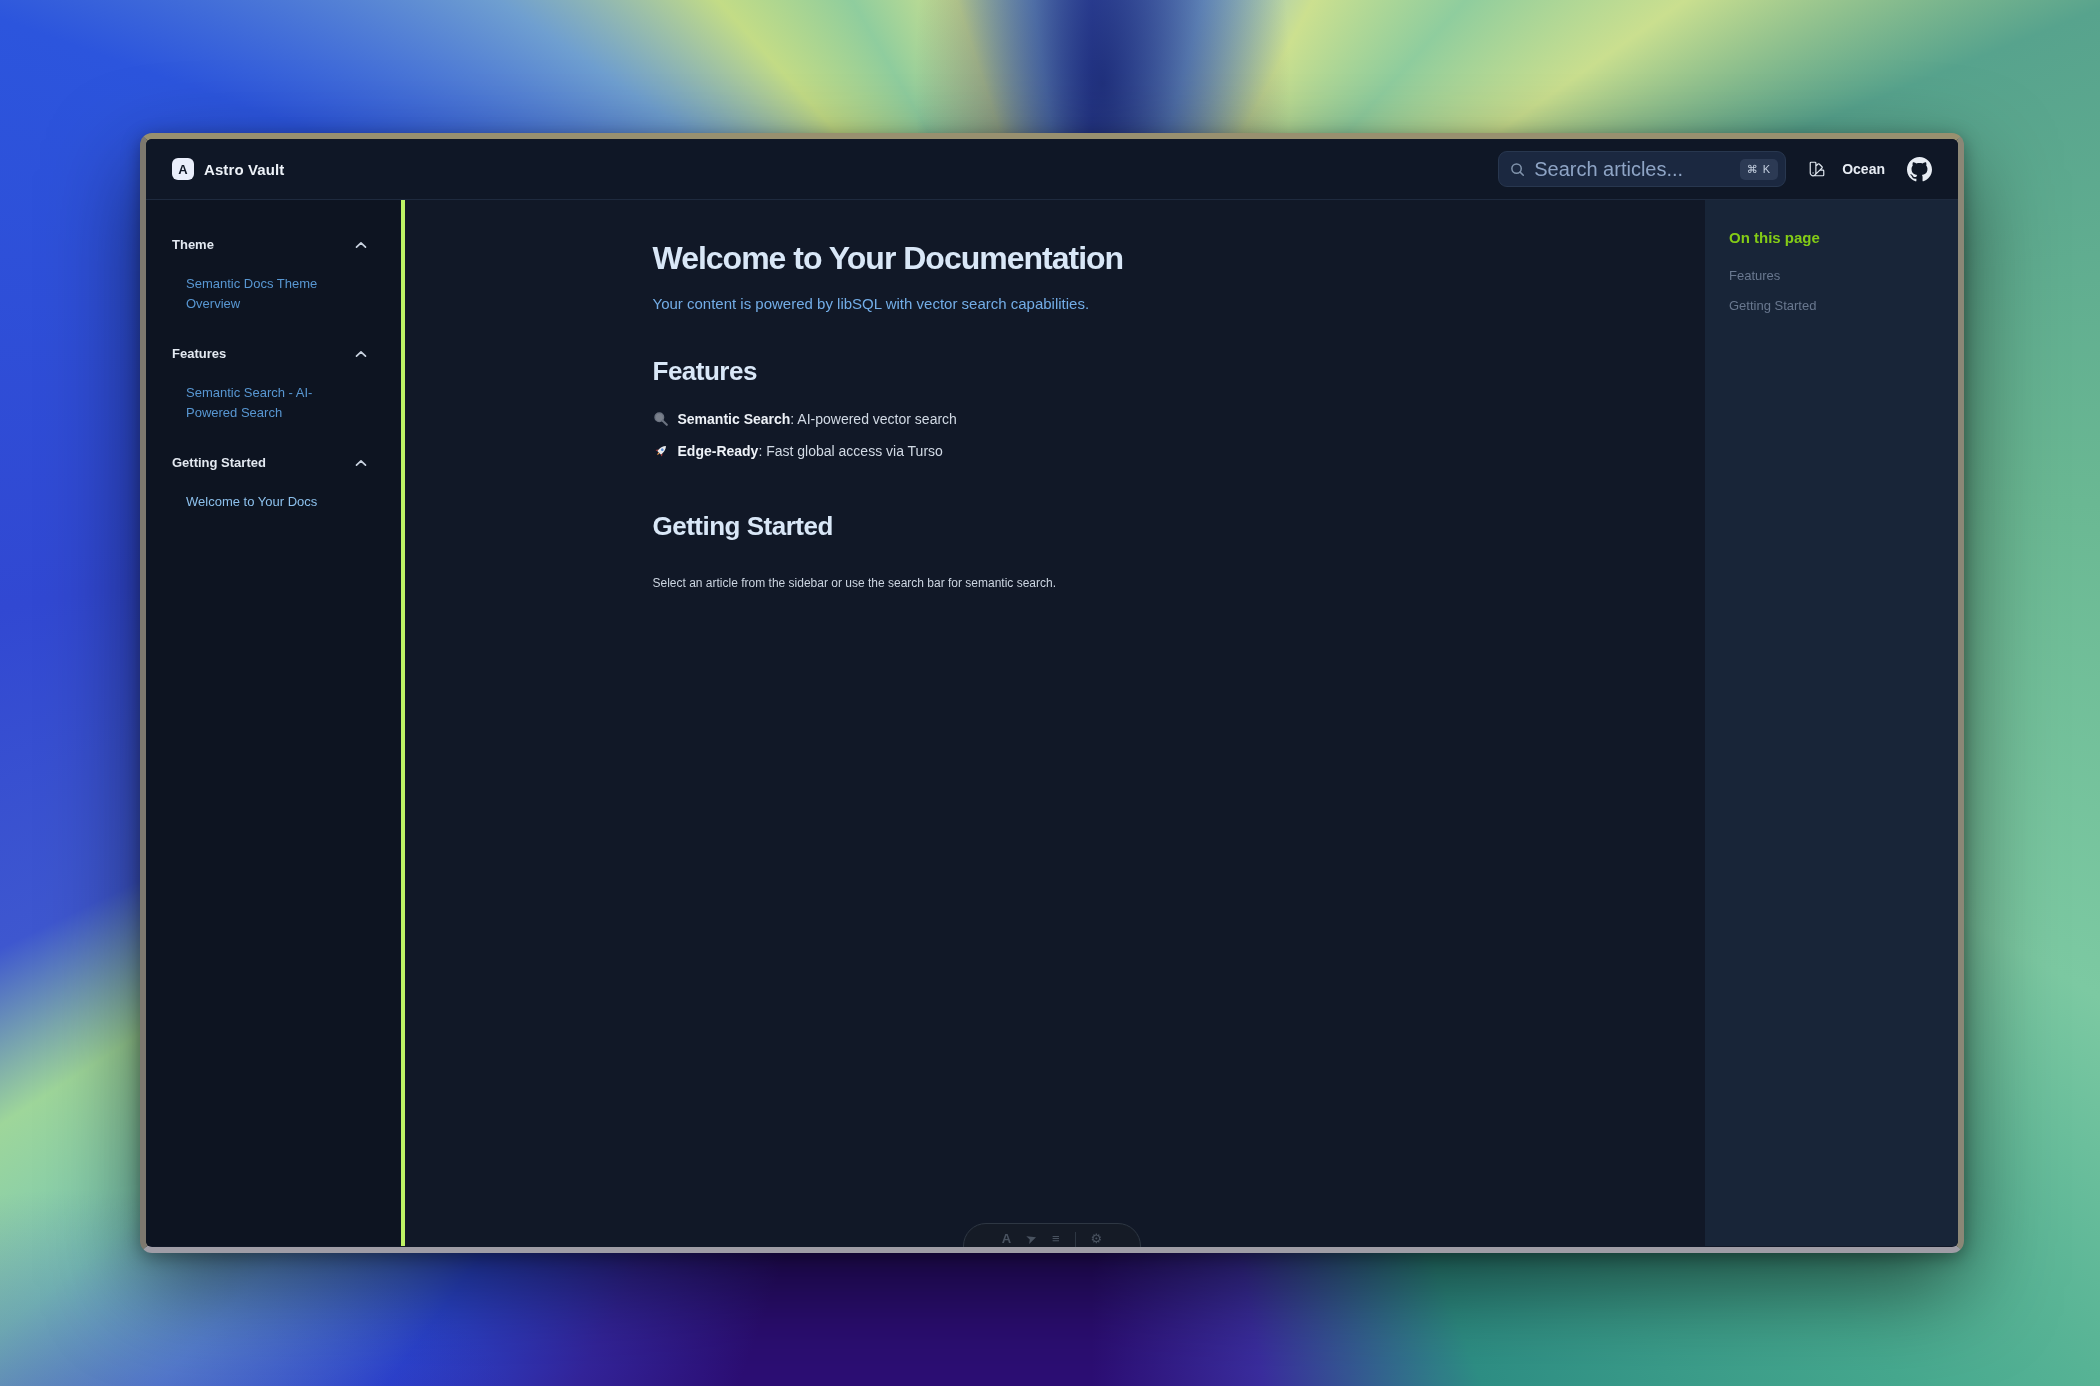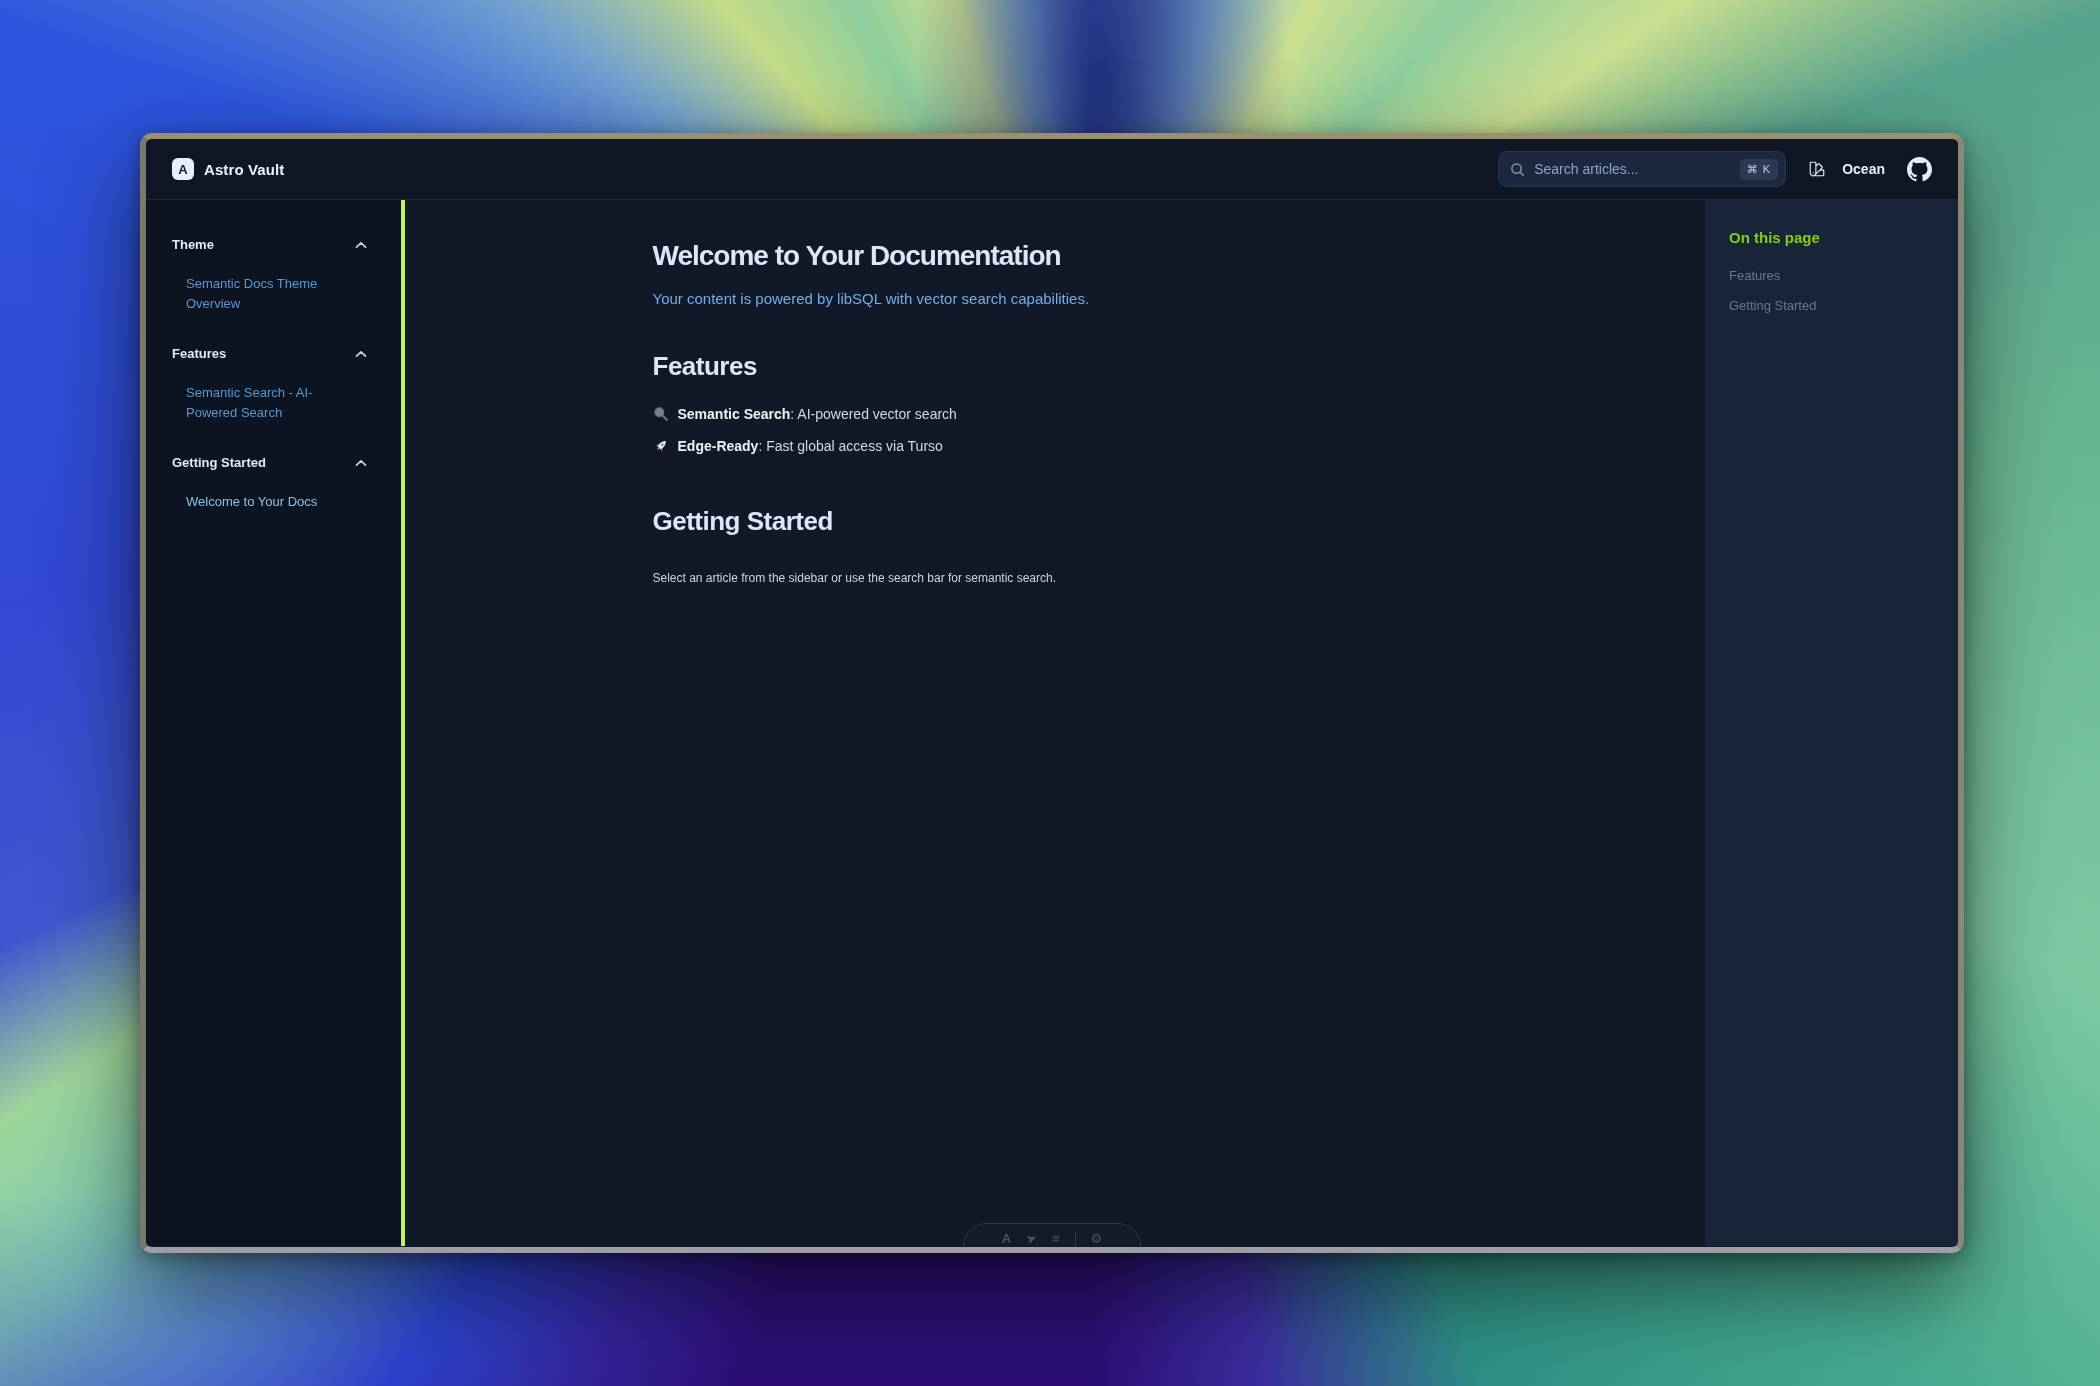--- a/index.html
+++ b/index.html
@@ -43,21 +43,21 @@
   .brand-name{ font-size:15px; font-weight:bold; color:#edf2f8; letter-spacing:.1px; }
 
   .header-right{ display:flex; align-items:center; gap:22px; }
   .searchbar{
     width:288px; height:36px; border-radius:9px; background:#1b2840; border:1px solid #28374f;
     display:flex; align-items:center; gap:9px; padding:0 7px 0 11px; cursor:text;
   }
   .search-icon{ flex-shrink:0; display:flex; }
   .searchbar input{
     flex:1; min-width:0; background:transparent; border:none; outline:none;
-    font-size:14px; color:#0ea5e9; font-family:"Liberation Sans", sans-serif;
+    font-size:20px; color:#0ea5e9; font-family:"Liberation Sans", sans-serif;
   }
   .searchbar input::placeholder{ color:#8ea4c5; }
   .kbd{
     background:#2c3a54; border-radius:5px; padding:4px 7px; font-size:11px;
     color:#c4cfdf; white-space:nowrap; letter-spacing:1px;
   }
   .theme-btn{ display:flex; align-items:center; gap:8px; cursor:pointer; }
   .theme-btn span{ font-size:14px; font-weight:600; color:#e8edf4; }
   .gh-btn{ display:flex; cursor:pointer; }
 
@@ -75,21 +75,21 @@
   }
   .chev{ display:flex; margin-right:8px; }
   .nav-links{ margin-top:22px; padding-left:14px; display:flex; flex-direction:column; gap:14px; }
   .nav-link{
     color:#5897d2; font-size:13px; line-height:20px; max-width:172px; cursor:pointer;
   }
   .nav-link.active{ color:#8cc0ec; }
 
   .main{ flex:1; min-width:0; background:#111827; }
   .article{ max-width:845px; margin:0 auto; padding:40px 20px 0; }
-  .article h1{ font-size:28px; font-weight:bold; letter-spacing:-1px; color:#d9e7f7; }
+  .article h1{ font-size:32px; font-weight:bold; letter-spacing:-1px; color:#d9e7f7; }
   .lede{ margin-top:18px; font-size:15px; color:#73ade7; }
   .article h2{ font-size:26px; font-weight:bold; letter-spacing:-.5px; color:#d9e7f7; margin-top:44px; }
   .features{ list-style:none; margin-top:16px; }
   .features li{ display:flex; align-items:center; gap:9px; height:32px; font-size:14px; color:#d2dae5; }
   .features .fi{ display:flex; flex-shrink:0; }
   .features strong{ color:#eef2f8; }
   .getting-p{ margin-top:34px; font-size:12px; color:#ccd5e1; }
 
   .toc{ width:253px; flex-shrink:0; background:#182538; padding:29px 24px 0; }
   .toc-title{ font-size:15px; font-weight:bold; color:#84cc16; }

